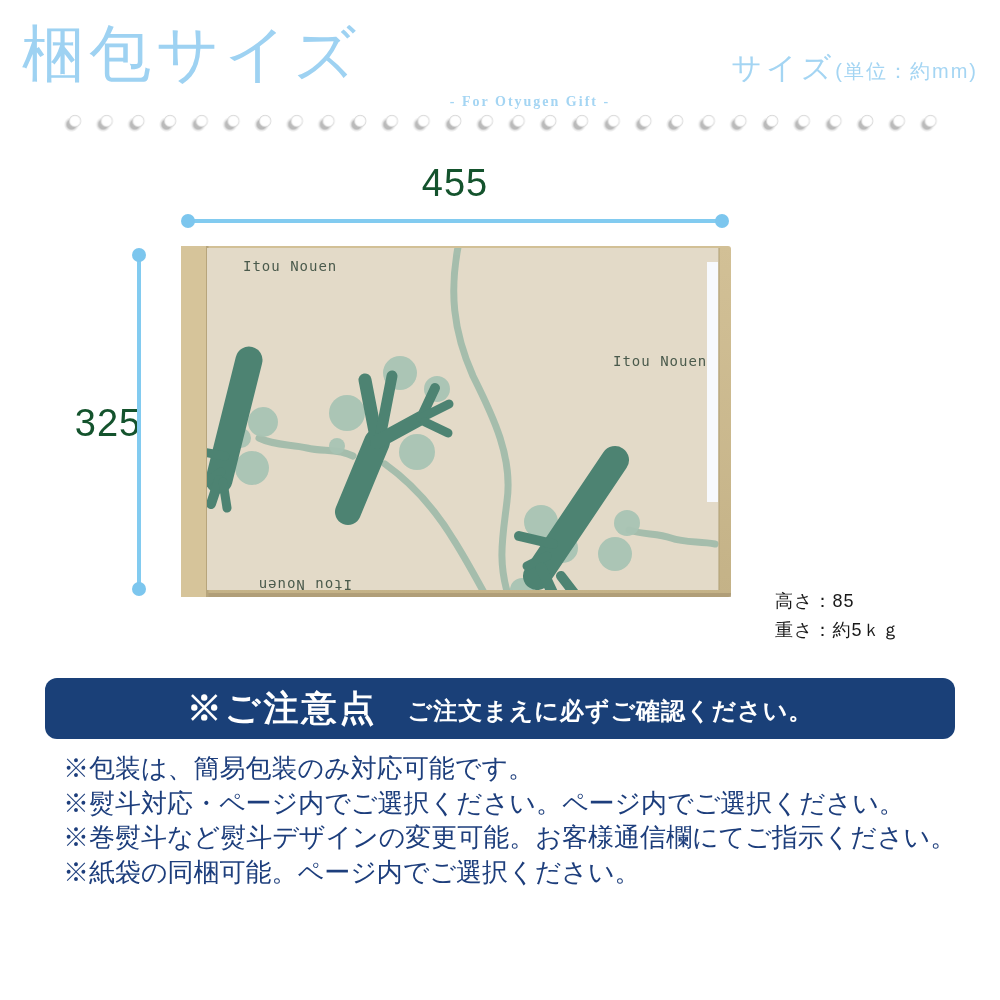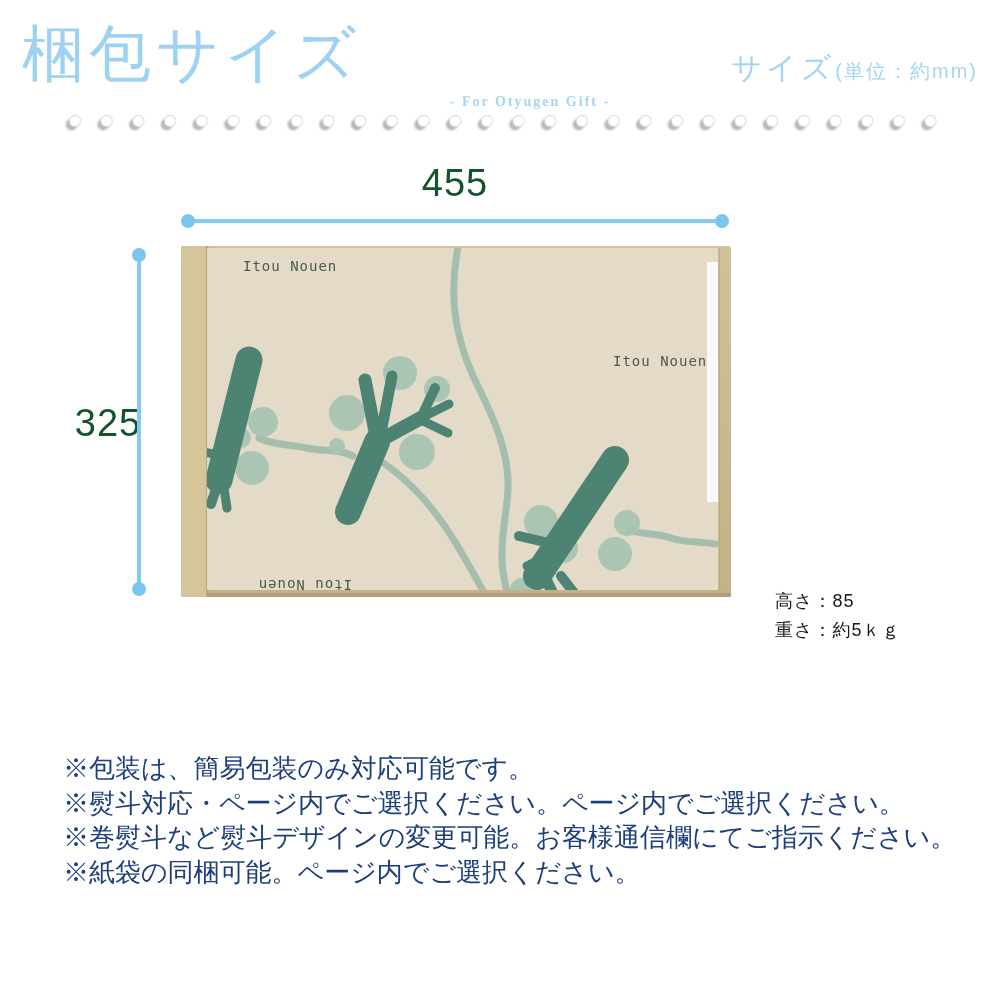--- a/index.html
+++ b/index.html
@@ -172,20 +172,24 @@
       </g>
 
       <rect x="526" y="16" width="11" height="240" fill="#f7f9fd"></rect>
       <rect x="537" y="2" width="2" height="342" fill="#b3a278" opacity="0.55"></rect>
     </svg>
   </div>
 
   <div class="pkg-note h85">高さ：85</div>
   <div class="pkg-note w5kg">重さ：約5ｋｇ</div>
 
+  <div class="banner">
+    <span class="b-title">※ご注意点</span>
+    <span class="b-sub">ご注文まえに必ずご確認ください。</span>
+  </div>
 
   <div class="notes">
     <div>※包装は、簡易包装のみ対応可能です。</div>
     <div>※熨斗対応・ページ内でご選択ください。ページ内でご選択ください。</div>
     <div>※巻熨斗など熨斗デザインの変更可能。お客様通信欄にてご指示ください。</div>
     <div>※紙袋の同梱可能。ページ内でご選択ください。</div>
   </div>
 
 </div>
 

